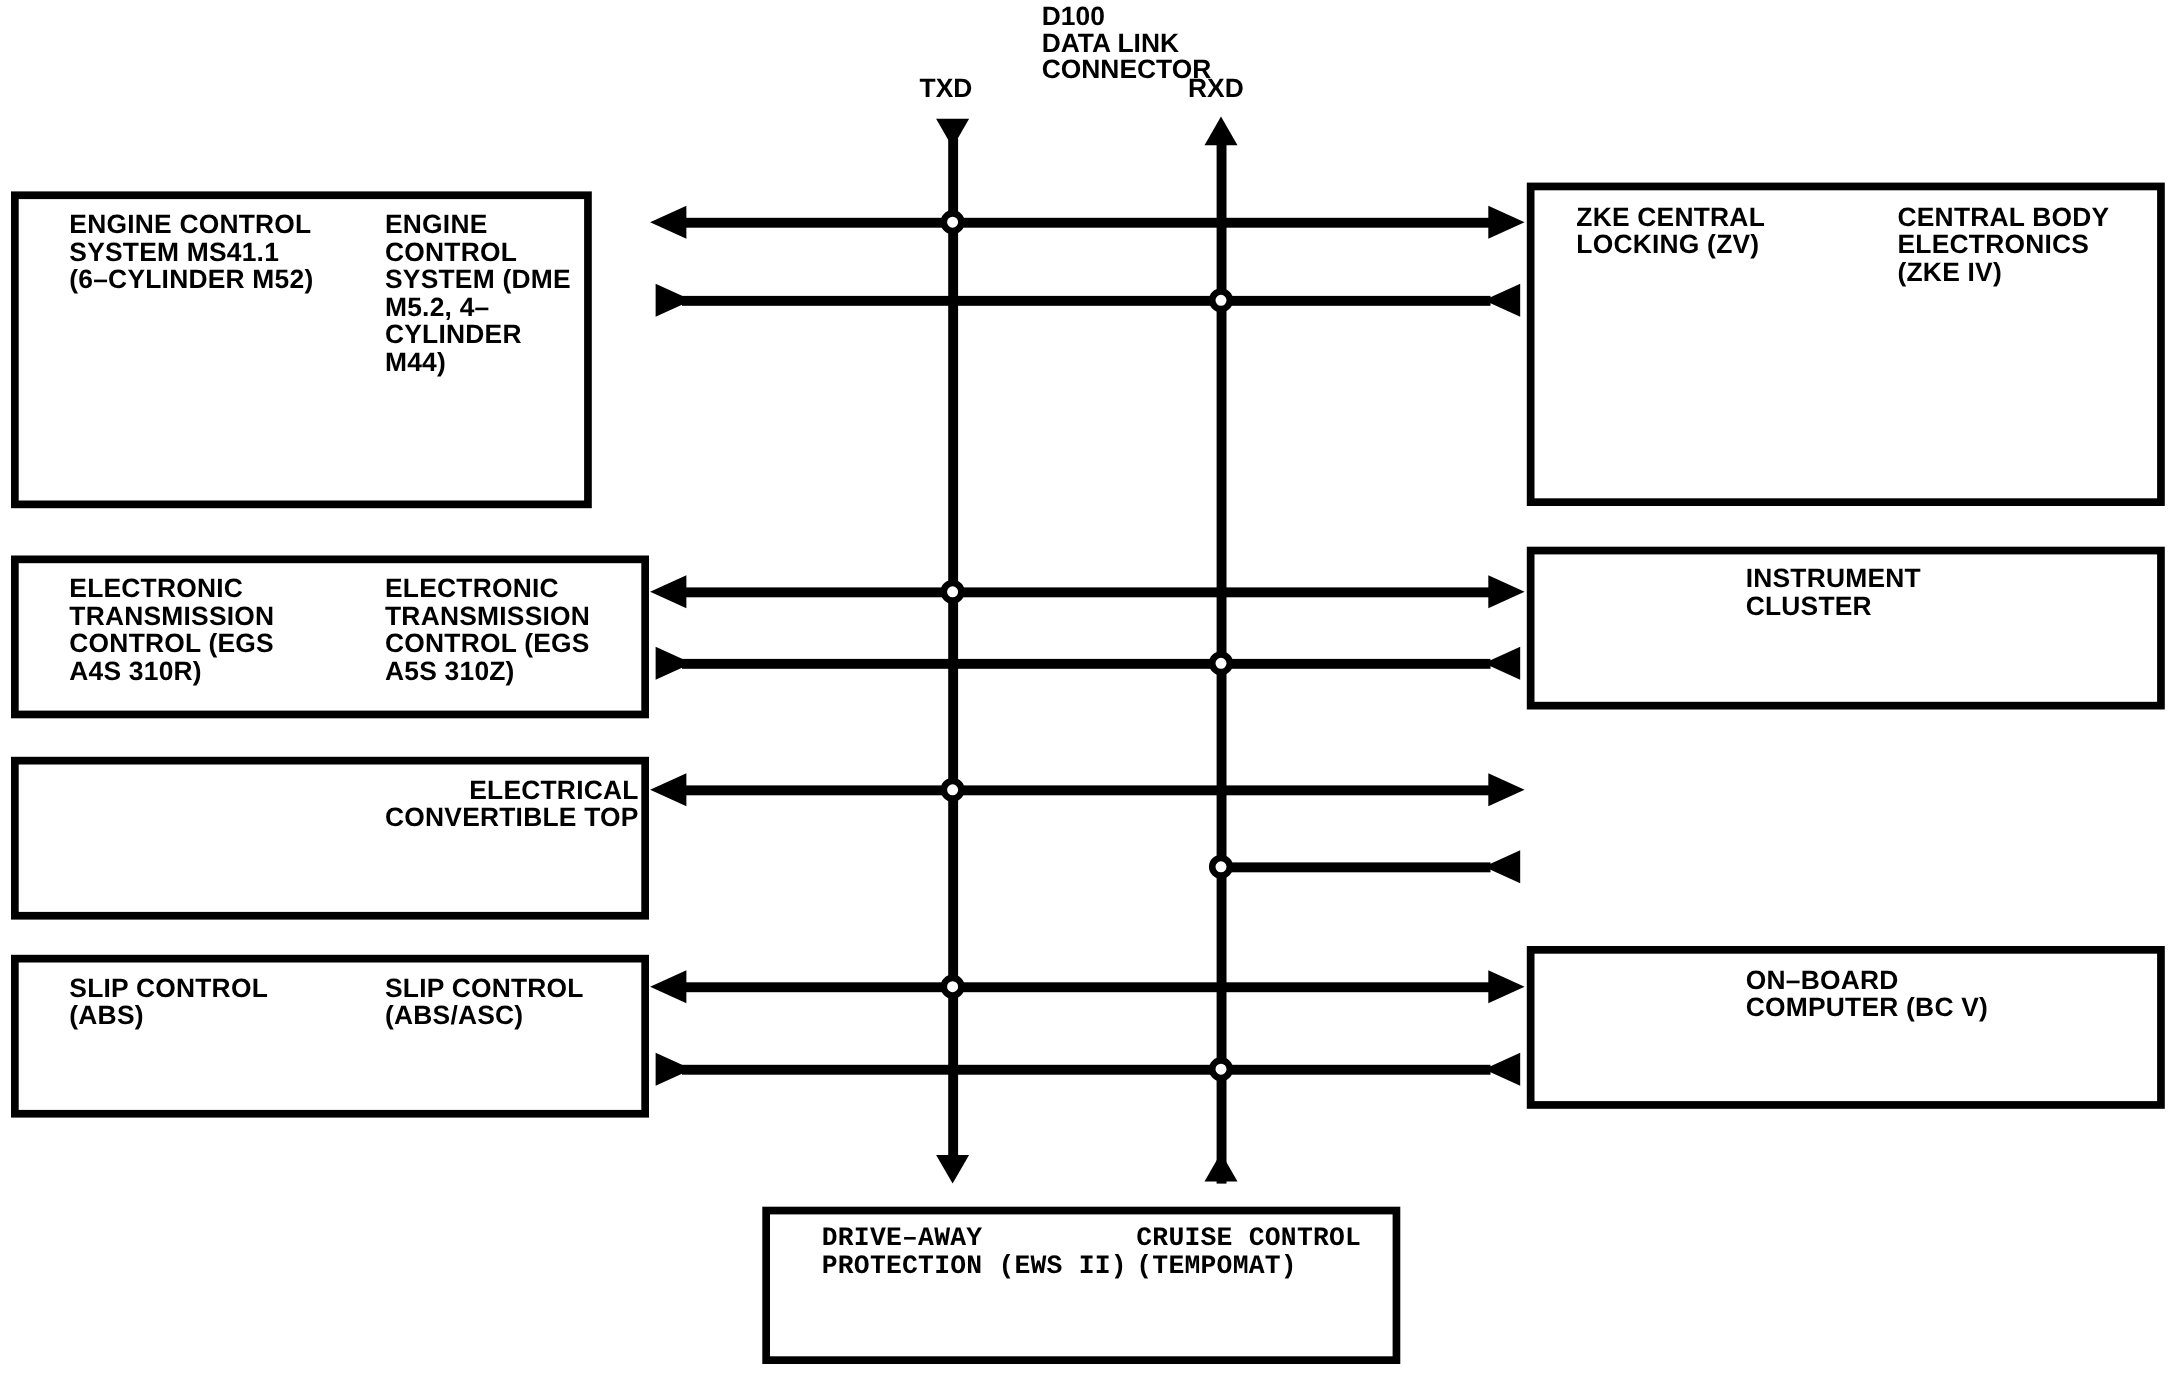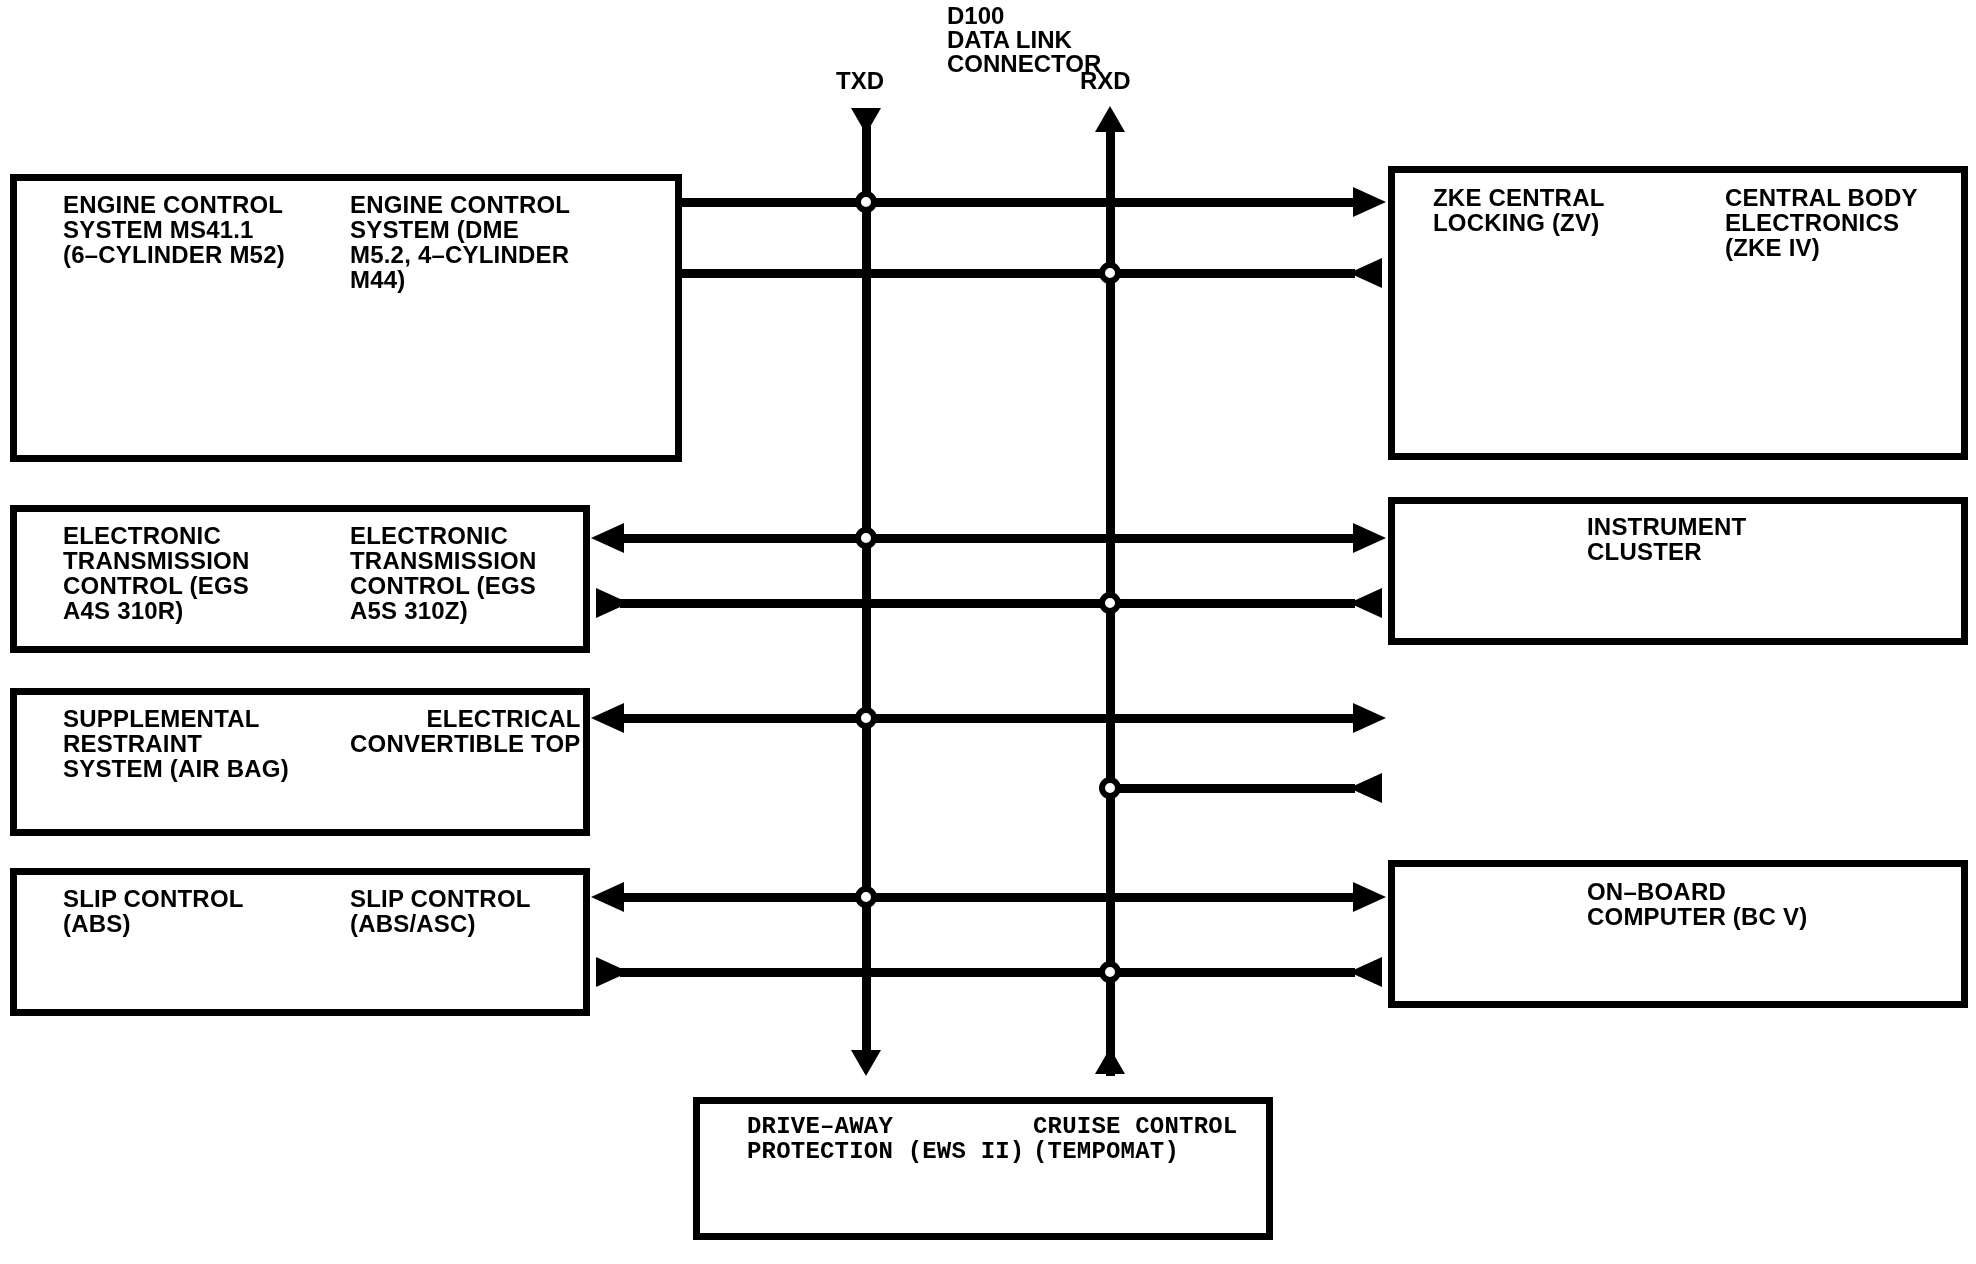--- a/index.html
+++ b/index.html
@@ -111,43 +111,40 @@
     <i class="ring" style="left:855px;"></i>
   </div>
 
   <div class="hrow" style="top:956px;">
     <i class="tri tri-e" style="left:596px;"></i>
     <i class="hline" style="left:620px;width:735px;"></i>
     <i class="tri tri-w" style="left:1349px;"></i>
     <i class="ring" style="left:1099px;"></i>
   </div>
 
-  <div class="box" style="left:10px;top:174px;width:672px;height:288px;">
+  <div class="box" style="left:10px;top:174px;width:528px;height:288px;">
     <div class="txt" style="left:46px;top:11px;">ENGINE CONTROL
 SYSTEM MS41.1
 (6–CYLINDER M52)</div>
     <div class="txt" style="left:333px;top:11px;">ENGINE CONTROL
 SYSTEM (DME
 M5.2, 4–CYLINDER
 M44)</div>
   </div>
   <div class="box" style="left:10px;top:505px;width:580px;height:148px;">
     <div class="txt" style="left:46px;top:11px;">ELECTRONIC
 TRANSMISSION
 CONTROL (EGS
 A4S 310R)</div>
     <div class="txt" style="left:333px;top:11px;">ELECTRONIC
 TRANSMISSION
 CONTROL (EGS
 A5S 310Z)</div>
   </div>
   <div class="box" style="left:10px;top:688px;width:580px;height:148px;">
-    <div class="txt" style="left:46px;top:11px;">SUPPLEMENTAL
-RESTRAINT
-SYSTEM (AIR BAG)</div>
     <div class="txt" style="left:333px;top:11px;text-align:right;">ELECTRICAL
 CONVERTIBLE TOP</div>
   </div>
   <div class="box" style="left:10px;top:868px;width:580px;height:148px;">
     <div class="txt" style="left:46px;top:11px;">SLIP CONTROL
 (ABS)</div>
     <div class="txt" style="left:333px;top:11px;">SLIP CONTROL
 (ABS/ASC)</div>
   </div>
 

